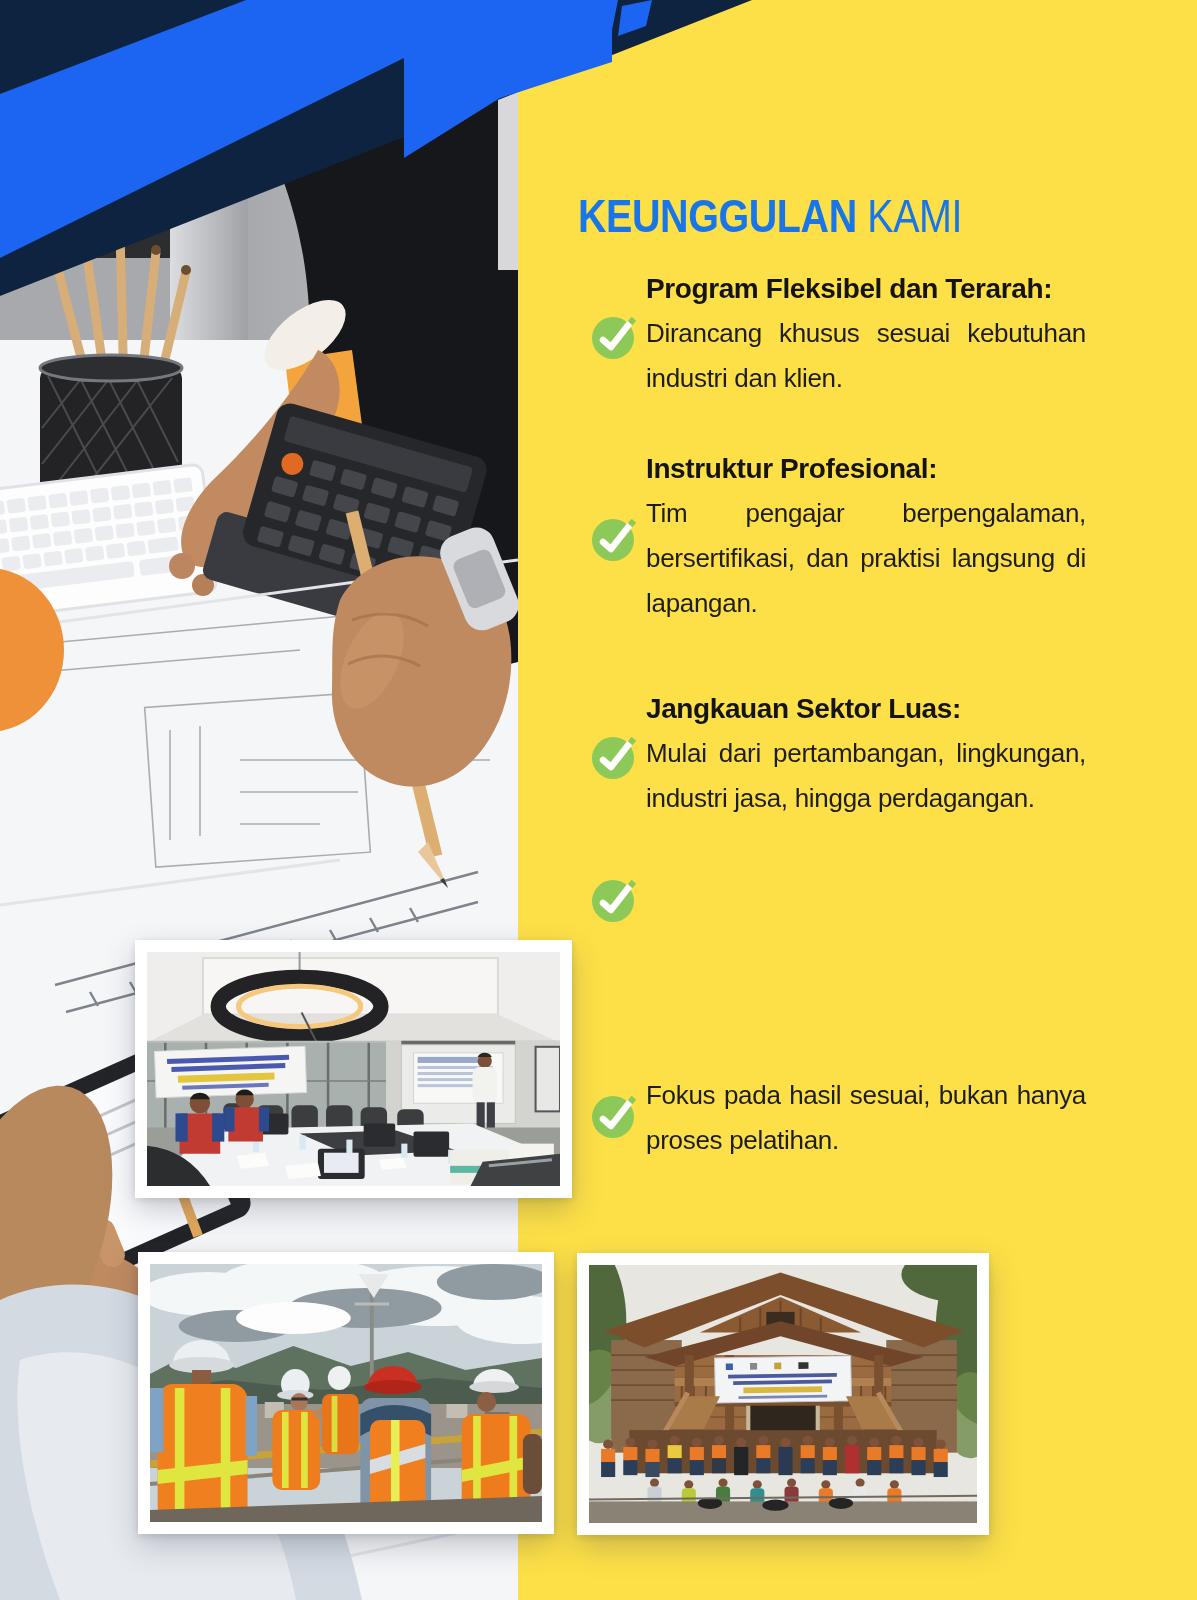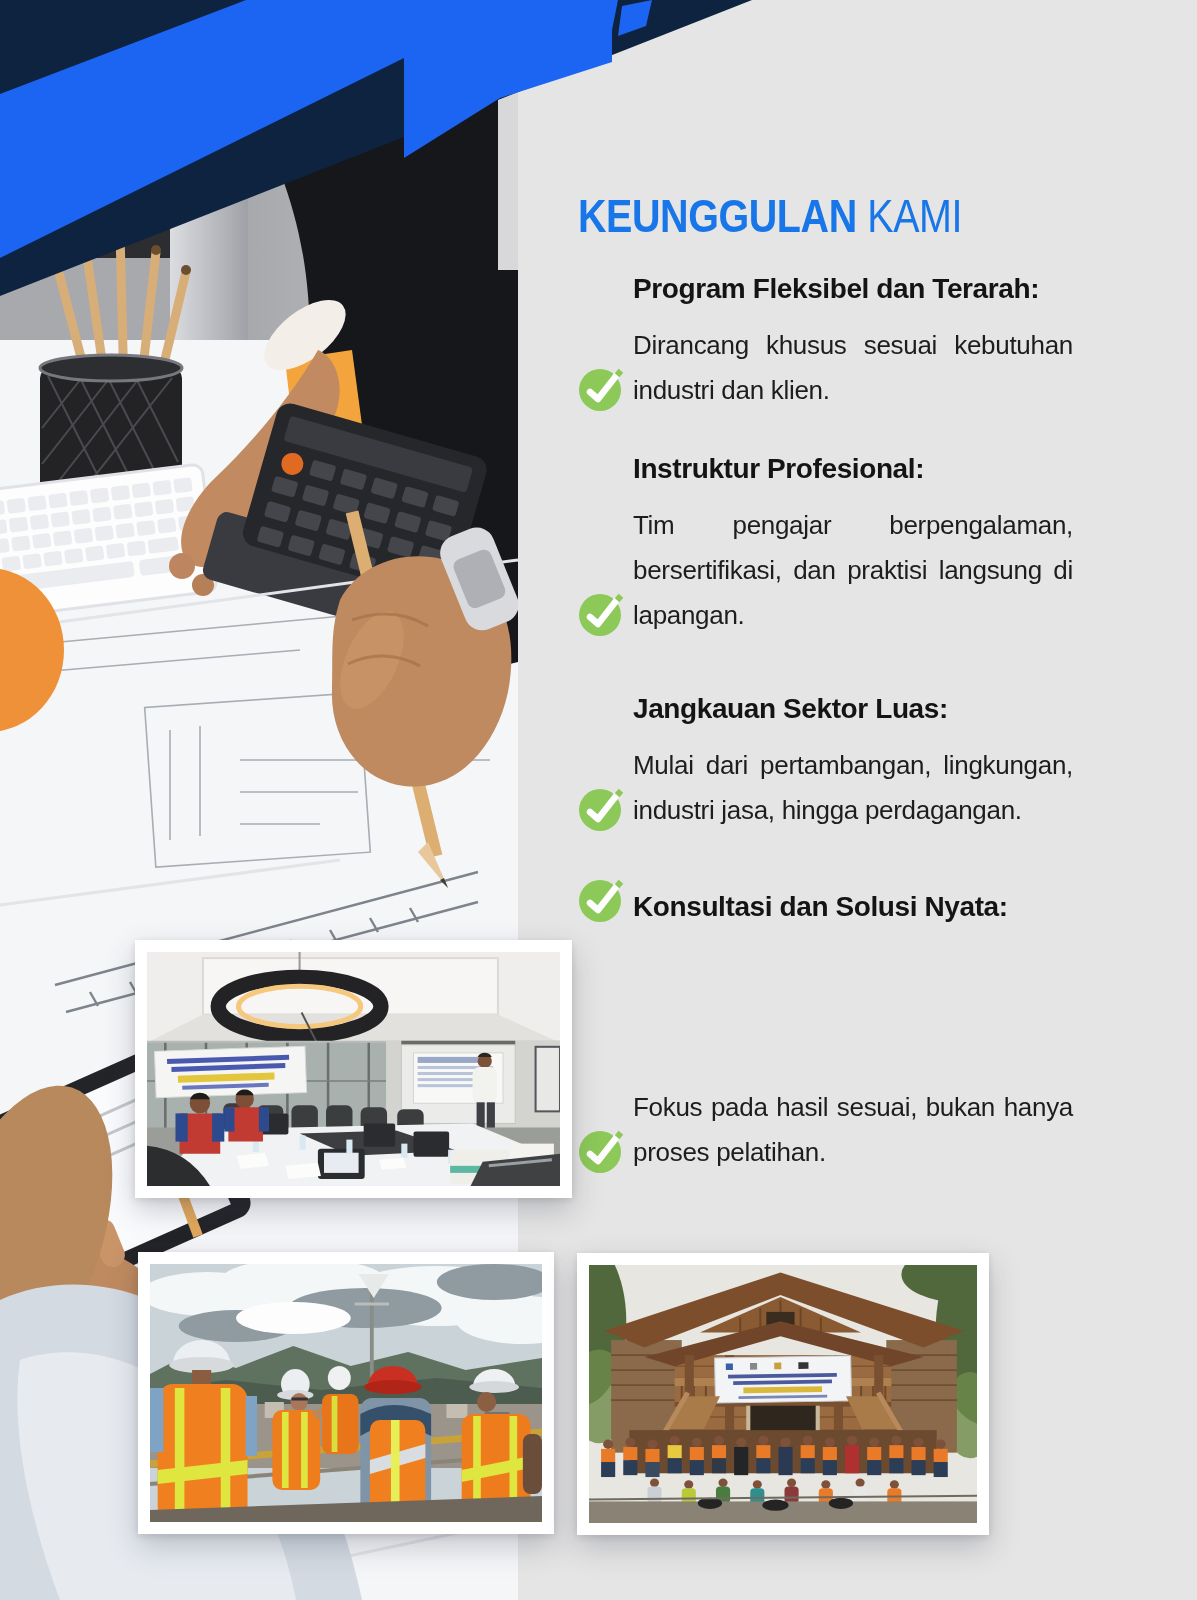--- a/index.html
+++ b/index.html
@@ -1,38 +1,38 @@
 <!DOCTYPE html>
 <html><head>
 <meta charset="utf-8">
 <style>
   html,body{margin:0;padding:0;background:#ffffff;}
-  .page{position:relative;width:1197px;height:1600px;background:#e5e5e5;overflow:hidden;
+  .page{position:relative;width:1197px;height:1600px;background:#fde047;overflow:hidden;
         font-family:"Liberation Sans",sans-serif;}
   svg{display:block;}
 
   
   .photo-main{position:absolute;left:0;top:0;width:518px;height:1600px;overflow:hidden;}
 
   
   .deco{position:absolute;left:0;top:0;width:1197px;height:330px;pointer-events:none;}
 
   
   .title{position:absolute;left:578px;top:190px;margin:0;font-size:47px;line-height:52px;
          color:#1876e8;font-weight:700;white-space:nowrap;
          transform:scaleX(.84);transform-origin:left top;letter-spacing:-.5px;}
   .title .light{font-weight:400;}
 
   
-  .item{position:absolute;left:578px;width:505px;display:flex;align-items:flex-end;}
+  .item{position:absolute;left:591px;width:505px;display:flex;align-items:center;}
   .i1{top:272px}.i2{top:452px}.i3{top:692px}.i4{top:876px}.i5{top:1068px}
   .check{width:46px;height:46px;flex:none;margin-top:2px;}
   .texts{margin-left:9px;width:440px;}
   .item h3{margin:0;font-size:28px;line-height:34px;font-weight:700;color:#141414;letter-spacing:-.4px;}
-  .item p{margin:17px 0 0;font-size:26px;line-height:45px;color:#1d1d1d;text-align:justify;letter-spacing:-.3px;}
+  .item p{margin:5px 0 0;font-size:26px;line-height:45px;color:#1d1d1d;text-align:justify;letter-spacing:-.3px;}
 
   
   .polaroid{position:absolute;background:#ffffff;box-sizing:border-box;padding:12px;
             box-shadow:0 12px 28px rgba(50,55,75,.25),0 2px 8px rgba(0,0,0,.12);}
   .polaroid .ph{width:100%;height:100%;overflow:hidden;}
   .f-meeting{left:135px;top:940px;width:437px;height:258px;}
   .f-workers{left:138px;top:1252px;width:416px;height:282px;}
   .f-group{left:577px;top:1253px;width:412px;height:282px;}
 </style>
 </head>
@@ -298,21 +298,20 @@
     </div>
   </div>
 
   <div class="item i4">
     <svg class="check" viewBox="0 0 46 46">
       <circle cx="22" cy="23" r="21" fill="#8cc958"></circle>
       <path d="M12,25 L20,32 L38,9" stroke="#ffffff" stroke-width="6.5" fill="none" stroke-linecap="round" stroke-linejoin="round"></path>
       <rect x="38" y="3" width="6" height="6" transform="rotate(40 41 6)" fill="#8cc958"></rect>
     </svg>
     <div class="texts">
-      <h3>Konsultasi dan Solusi Nyata:</h3>
     </div>
   </div>
 
   <div class="item i5">
     <svg class="check" viewBox="0 0 46 46">
       <circle cx="22" cy="23" r="21" fill="#8cc958"></circle>
       <path d="M12,25 L20,32 L38,9" stroke="#ffffff" stroke-width="6.5" fill="none" stroke-linecap="round" stroke-linejoin="round"></path>
       <rect x="38" y="3" width="6" height="6" transform="rotate(40 41 6)" fill="#8cc958"></rect>
     </svg>
     <div class="texts">

